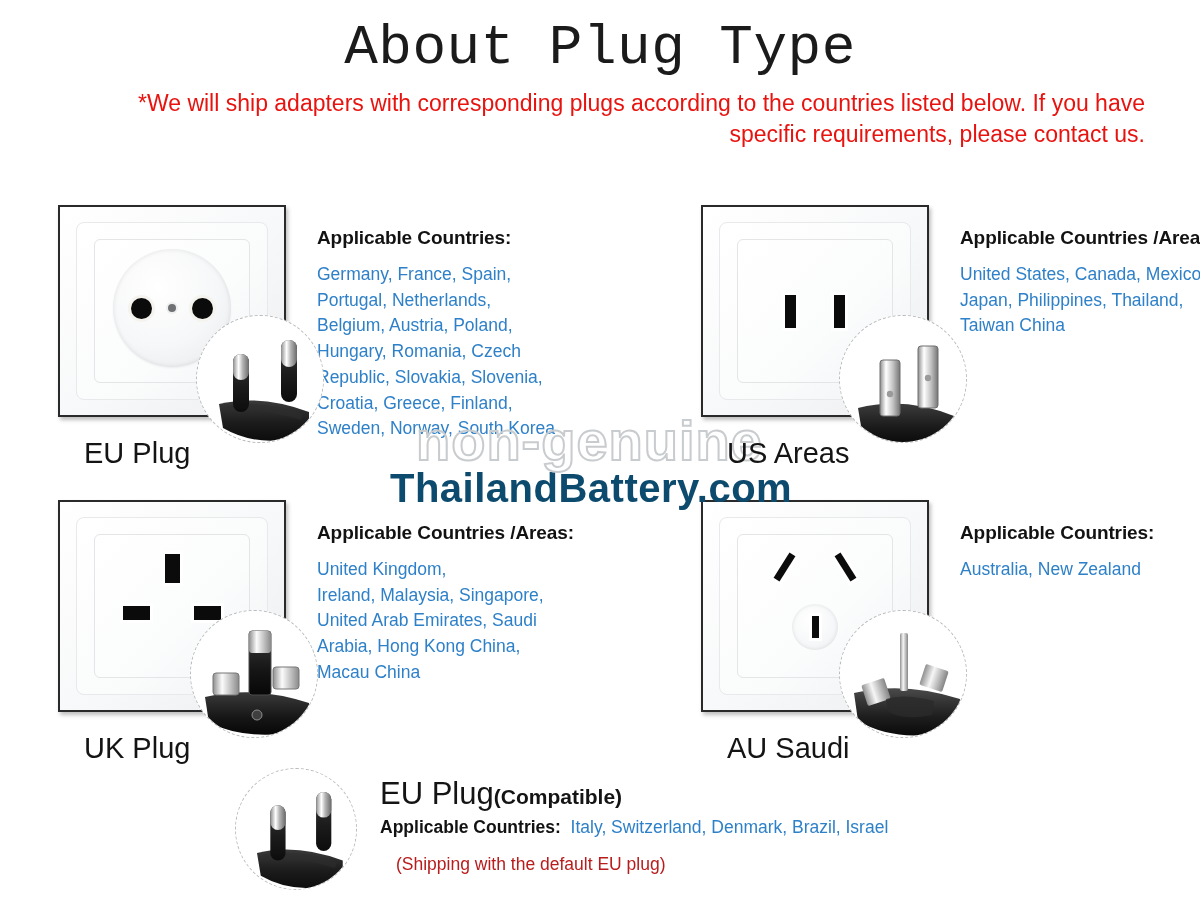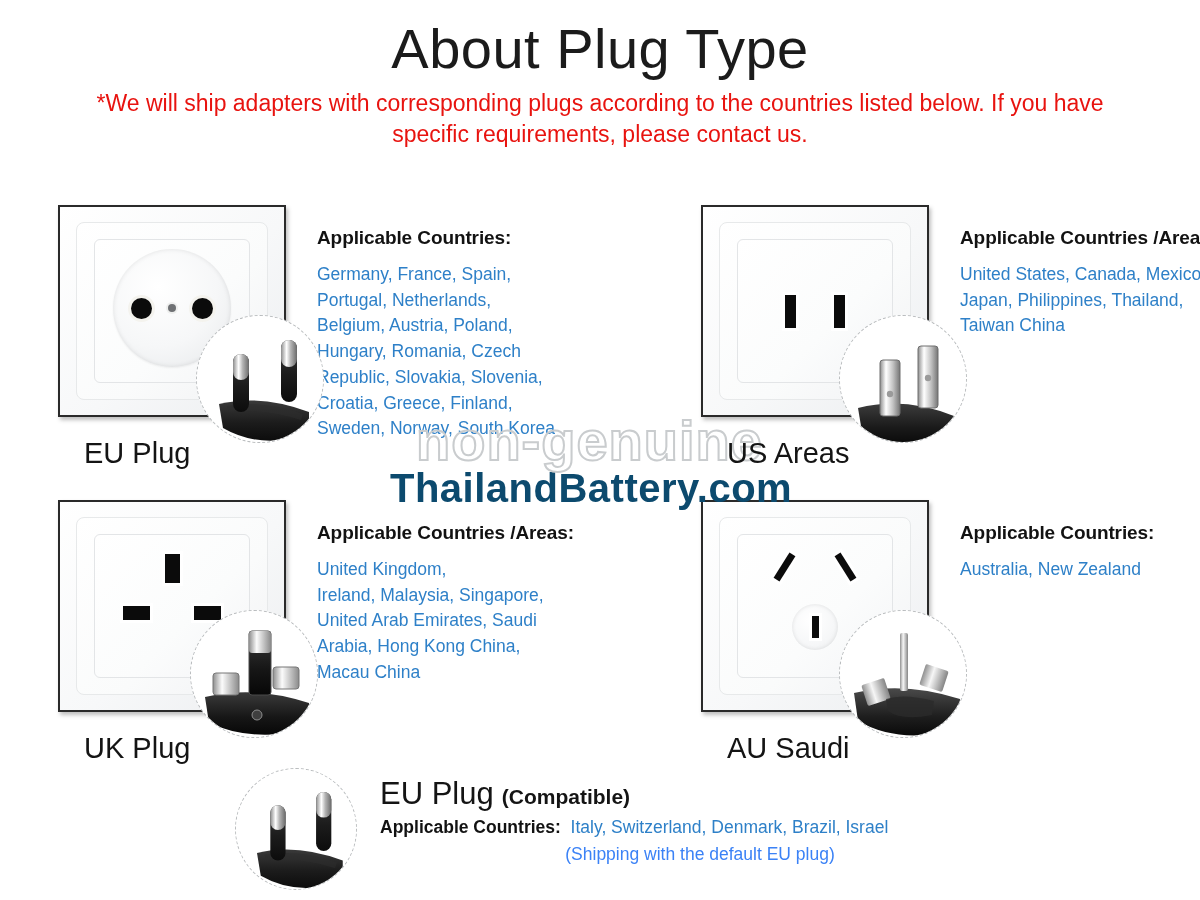--- a/index.html
+++ b/index.html
@@ -14,23 +14,24 @@
 
   
   #page-title{
     text-align:center;
     font-size:56px;
     font-weight:400;
     color:#1b1b1b;
     letter-spacing:0.5px;
     margin:18px 0 6px 0;
     line-height:1.1;
+    font-family:Liberation Mono, monospace;
   }
   #subtitle{
-    text-align:center;
+    text-align:right;
     color:#e8130f;
     font-size:23px;
     line-height:1.35;
     width:1090px;
     margin:8px auto 0 auto;
   }
 
   
   .wm{
     position:absolute;
@@ -224,35 +225,33 @@
   #euc-title{
     font-size:31px;
     color:#141414;
     line-height:1;
     margin:0 0 8px 0;
     white-space:nowrap;
   }
   #euc-title .small{
     font-size:21px;
     font-weight:700;
-    margin-left:8px;
   }
   #euc-line{
     font-size:17.5px;
     margin:0 0 4px 0;
     white-space:nowrap;
   }
   #euc-line .lbl{ font-weight:700; color:#121212; }
   #euc-line .val{ color:#2e80c8; }
   #euc-note{
     font-size:17.5px;
-    color:#3b82f6;
-    margin:6px;
+    color:#b91c1c;
+    margin:16px;
     white-space:nowrap;
-    text-align:center;
   }
 </style>
 </head>
 <body>
 
 <h1 id="page-title">About Plug Type</h1>
 <div id="subtitle">*We will ship adapters with corresponding plugs according to the countries listed below. If you have specific requirements, please contact us.</div>
 
 <div class="row" id="row-1">
 

